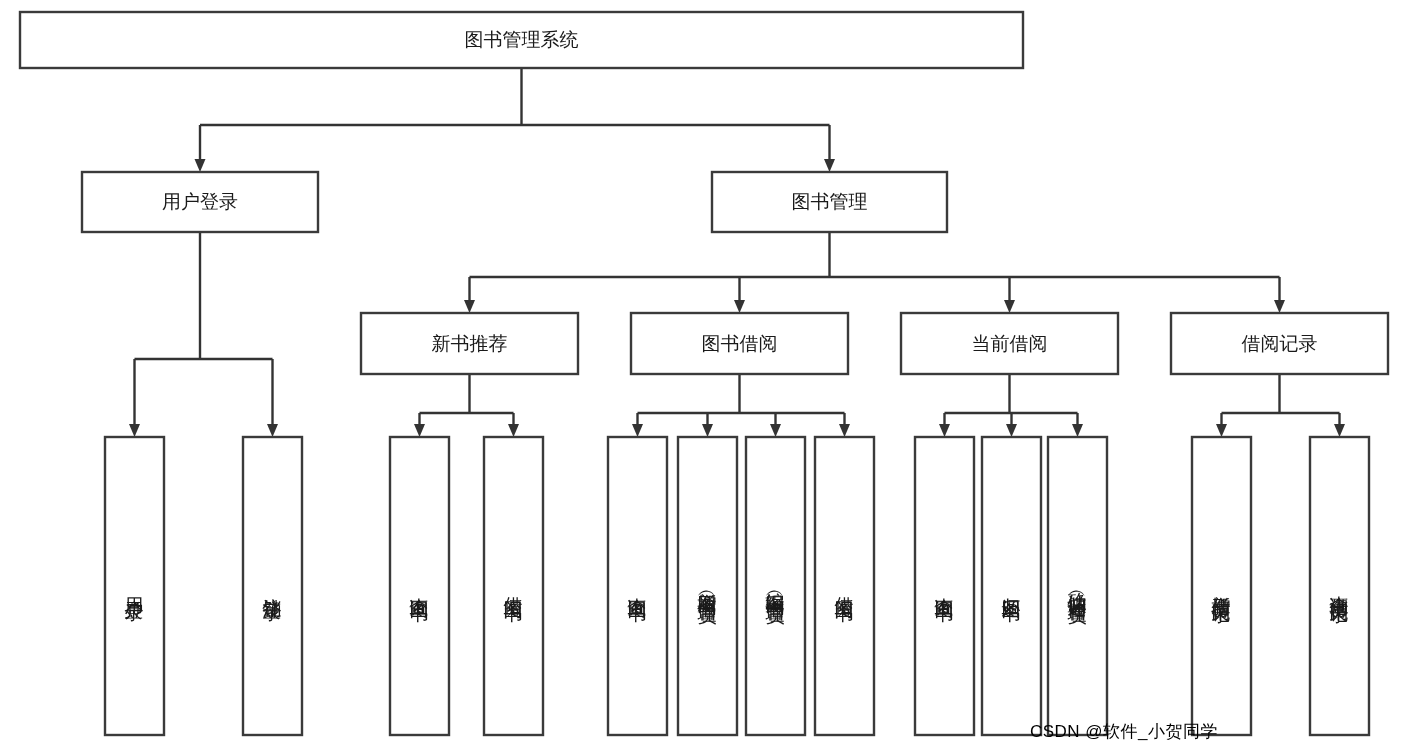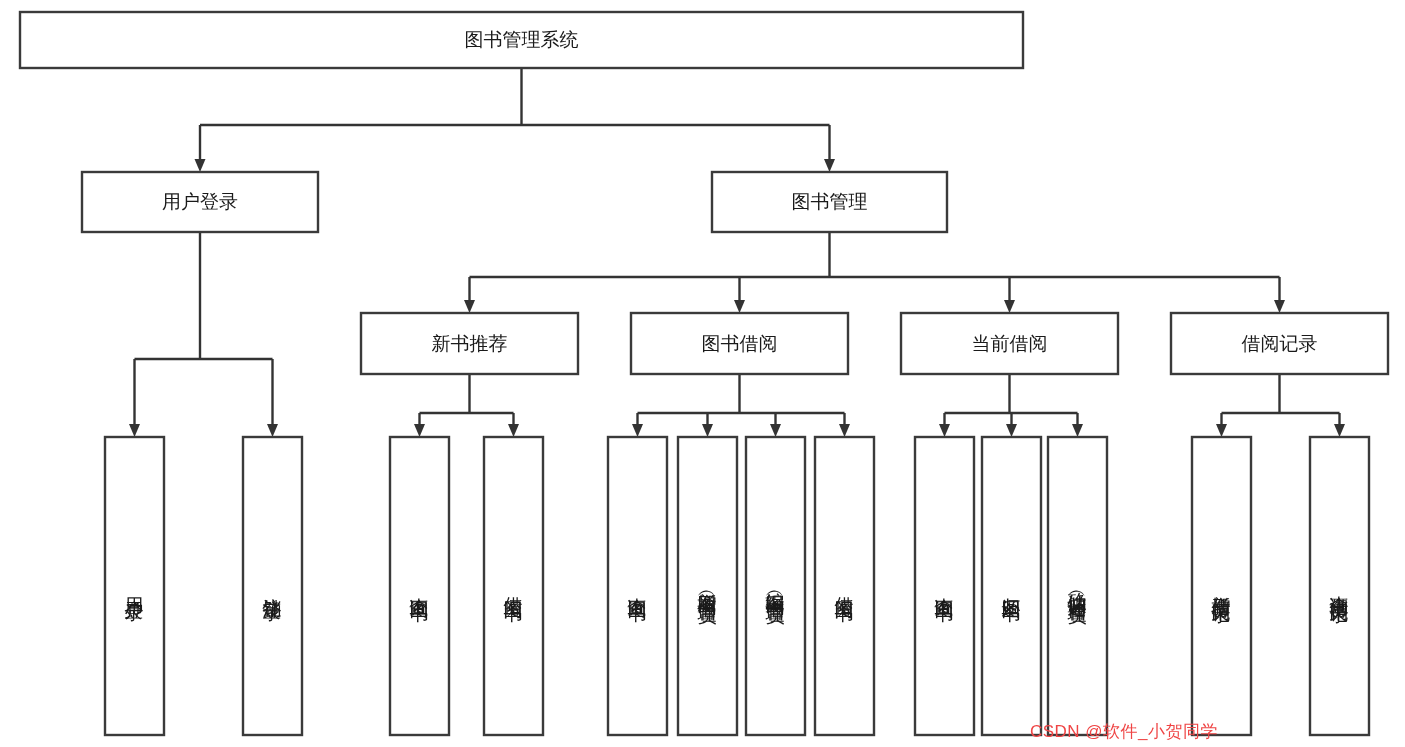--- a/index.html
+++ b/index.html
@@ -64,21 +64,21 @@
     letter-spacing: 2px;
     line-height: 1;
     pointer-events: none;
   }
   .watermark {
     position: absolute;
     right: 8px;
     bottom: 4px;
     font-family: "Liberation Sans", "DejaVu Sans", sans-serif;
     font-size: 17px;
-    color: #ef4444;
+    color: #000000;
     letter-spacing: 0.5px;
     user-select: none;
   }
 </style>
 </head>
 <body>
 
 <div id="diagram-root">
 
   <svg id="diagram-svg" viewBox="0 0 1405 747">

